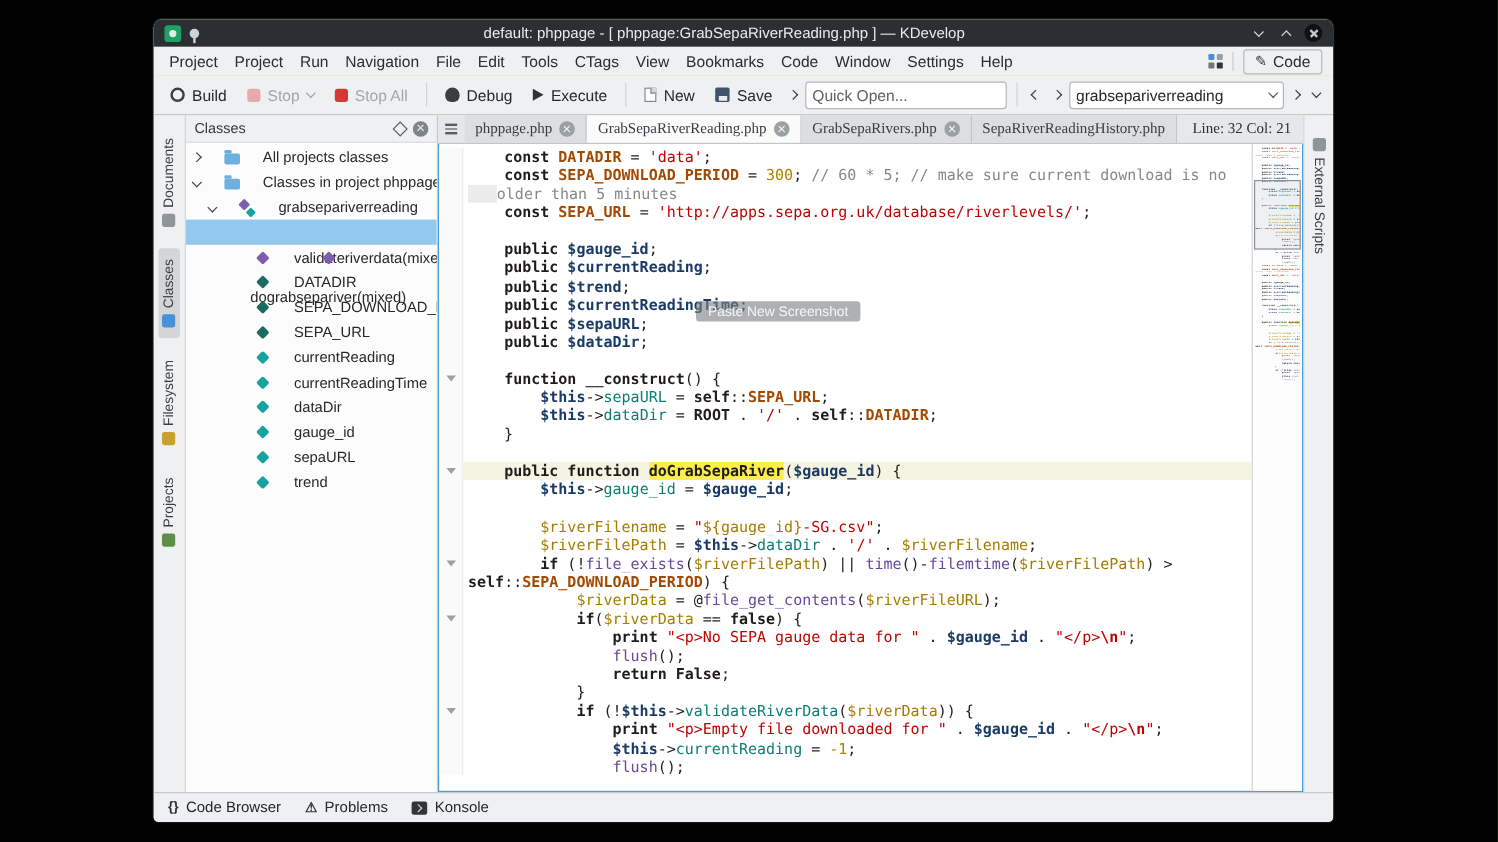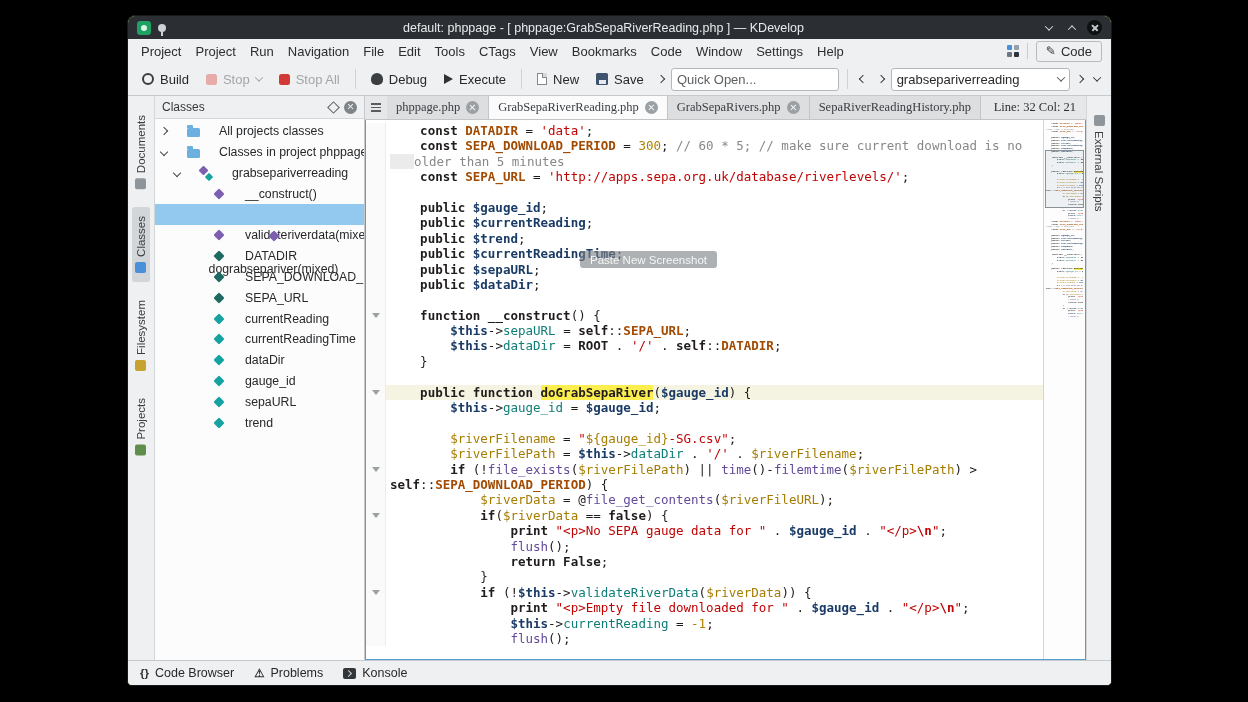--- a/index.html
+++ b/index.html
@@ -343,27 +343,20 @@
               <span class="ticon">
                 <span class="i-folder"></span>
               </span>
               <span>Classes in project phppage</span>
             </div>
             <div class="tree-row" style="padding-left: 19px;">
               <span class="texp exp"></span>
               <span class="ticon i-class"></span>
               <span>grabsepariverreading</span>
             </div>
-            <div class="tree-row" style="padding-left: 32px;">
-              <span class="texp none"></span>
-              <span class="ticon">
-                <span class="dia method"></span>
-              </span>
-              <span>__construct()</span>
-            </div>
             <div class="tree-row selected" style="padding-left: 32px;">
               <span class="texp none"></span>
               <span class="ticon">
                 <span class="dia method"></span>
               </span>
               <span>dograbsepariver(mixed)</span>
             </div>
             <div class="tree-row" style="padding-left: 32px;">
               <span class="texp none"></span>
               <span class="ticon">

